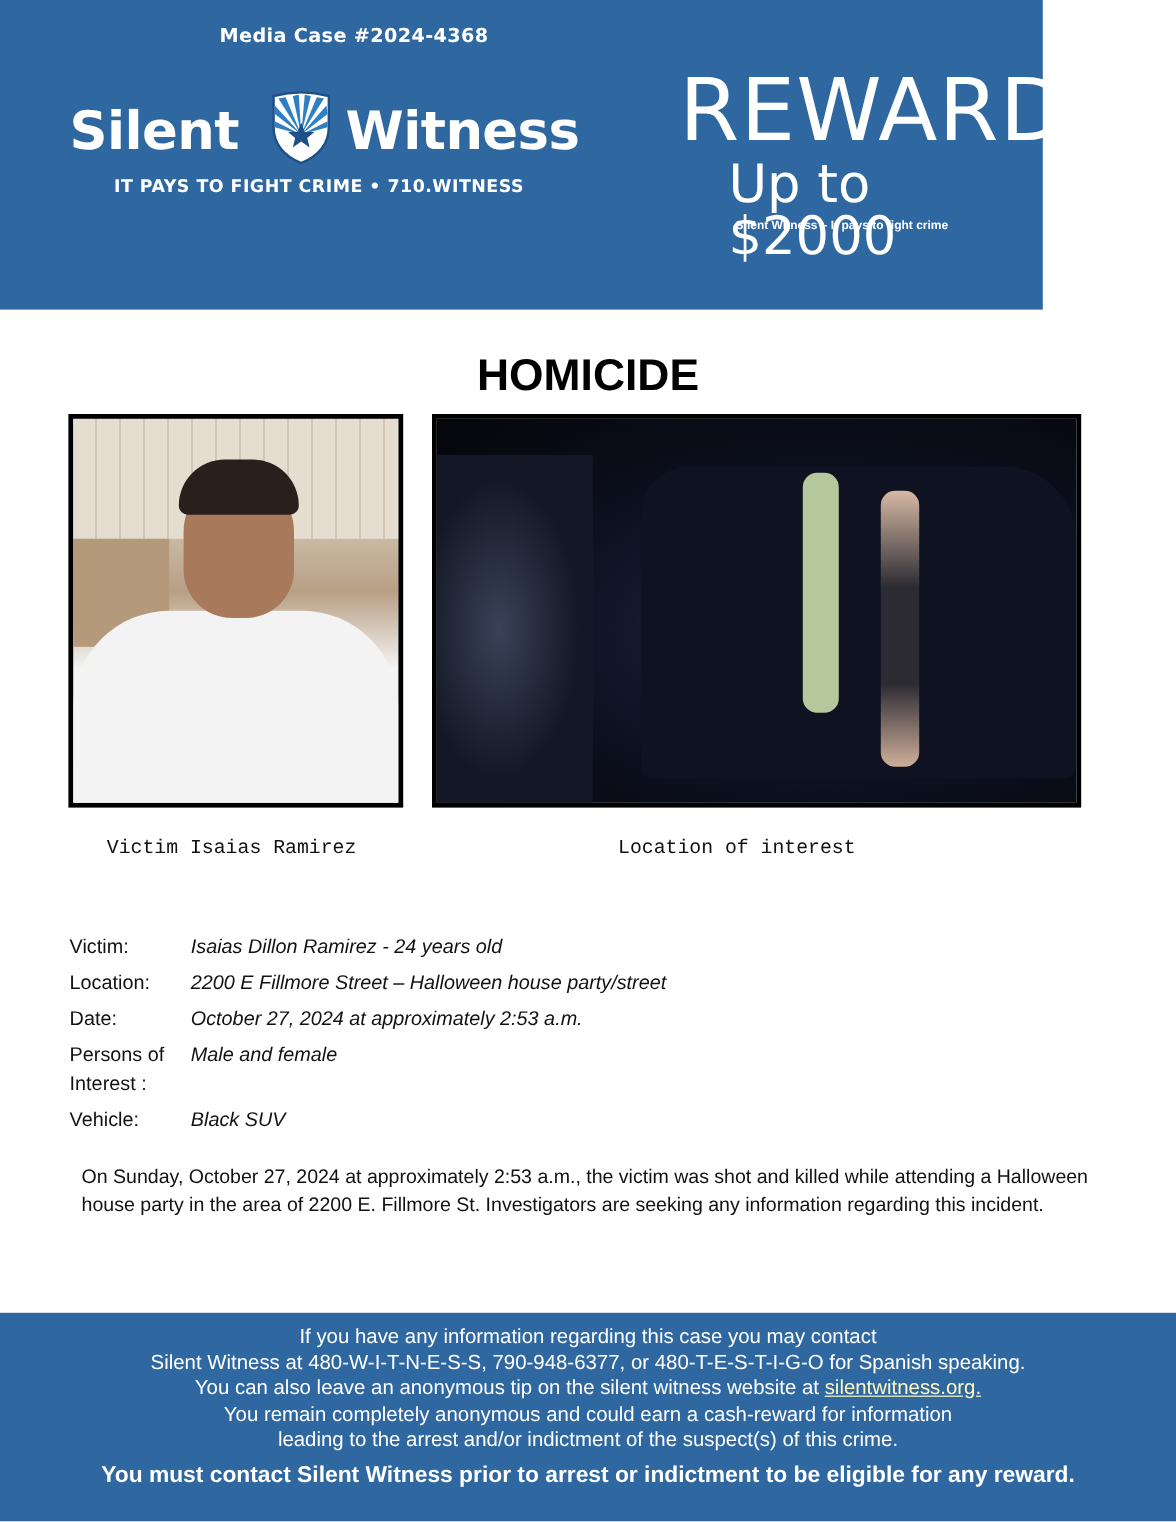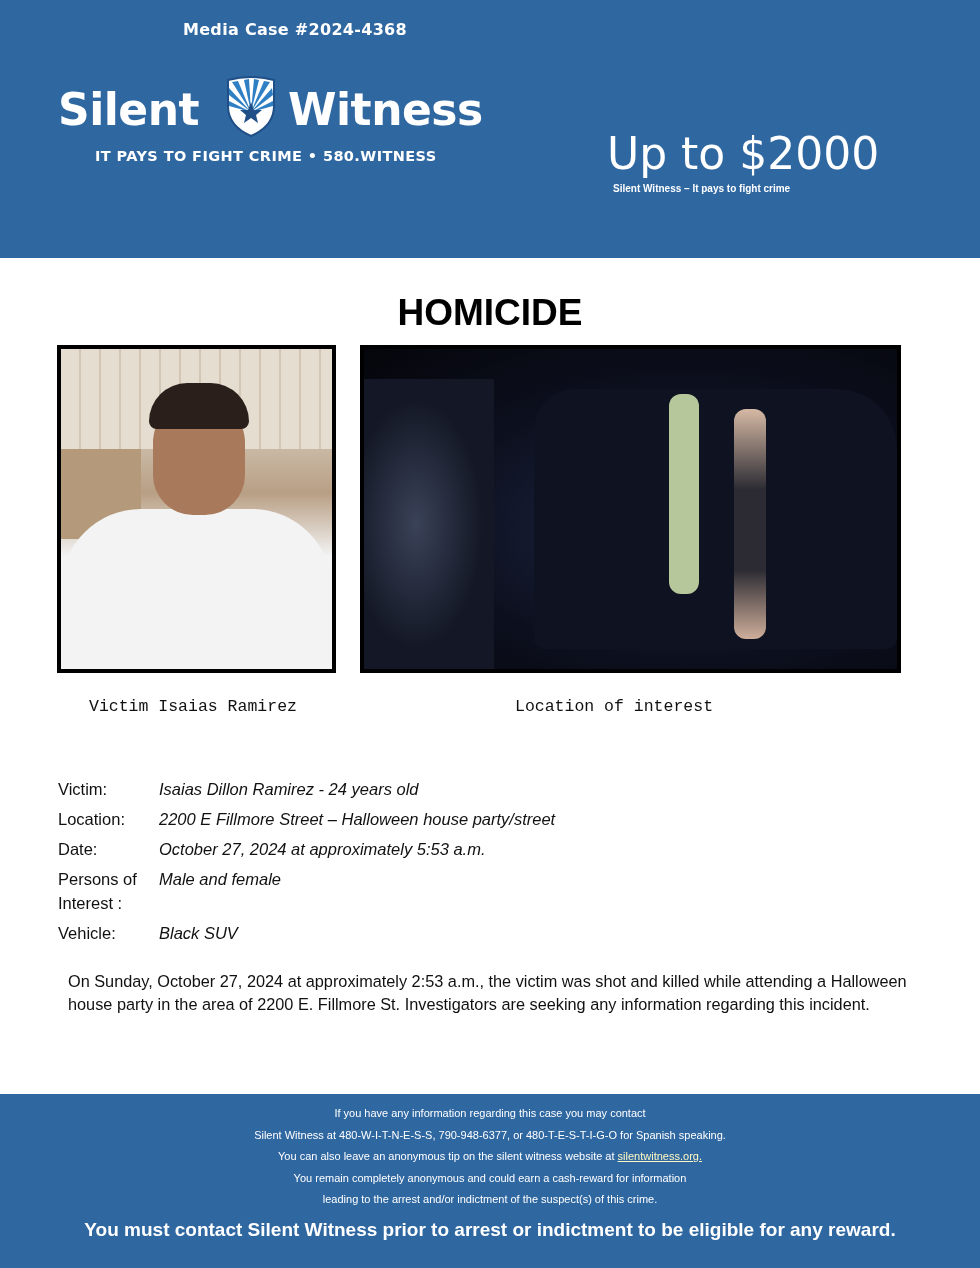--- a/index.html
+++ b/index.html
@@ -1,19 +1,19 @@
 <!DOCTYPE html>
 <html><head>
 <meta charset="utf-8">
 <style>
   * { box-sizing: border-box; margin: 0; padding: 0; }
   html, body { width: 980px; height: 1268px; background: #ffffff; overflow: hidden; }
   body { position: relative; font-family: "Liberation Sans", sans-serif; color: #111; }
 
-  .header { position: absolute; left: 0; top: 0; width: 980px; height: 258px; background: #2f67a1; }
+  .header { position: absolute; left: 0; top: 0; width: 869px; height: 258px; background: #2f67a1; }
   .case-no { position: absolute; left: 183px; top: 20px; font-family: "DejaVu Sans", sans-serif; font-weight: bold; font-size: 16px; color: #fff; letter-spacing: 0.3px; }
 
   .logo { position: absolute; left: 58px; top: 74px; width: 460px; height: 100px; }
   .logo-word { position: absolute; top: 14px; font-family: "DejaVu Sans", sans-serif; font-weight: bold; font-size: 44px; color: #fff; letter-spacing: -0.5px; line-height: 1; }
   .logo-word.left { left: 0; }
   .logo-word.right { left: 230px; }
   .shield { position: absolute; left: 166px; top: 2px; width: 54px; height: 62px; }
   .tagline { position: absolute; left: 37px; top: 74px; font-family: "DejaVu Sans", sans-serif; font-weight: bold; font-size: 14.5px; color: #fff; letter-spacing: 0.4px; white-space: nowrap; }
 
   .reward { position: absolute; left: 566px; top: 56px; font-family: "DejaVu Sans", sans-serif; font-size: 72px; color: #fff; font-weight: normal; letter-spacing: 1px; line-height: 1; }
@@ -41,21 +41,21 @@
 
   .details { position: absolute; left: 58px; top: 777px; width: 860px; }
   .row { position: relative; font-family: "Liberation Sans", sans-serif; font-size: 16.5px; line-height: 24px; margin-bottom: 6px; }
   .row .lbl { position: absolute; left: 0; width: 96px; font-weight: normal; }
   .row .val { margin-left: 101px; display: block; font-style: italic; }
   .row.tall { height: 48px; }
 
   .narrative { position: absolute; left: 68px; top: 970px; width: 870px; font-family: "Liberation Sans", sans-serif; font-size: 16.3px; line-height: 23px; color: #111; }
 
   .footer { position: absolute; left: 0; top: 1094px; width: 980px; height: 174px; background: #2f67a1; color: #fff; text-align: center; }
-  .footer .line { font-family: "Liberation Sans", sans-serif; font-size: 11px; line-height: 21.5px; }
+  .footer .line { font-family: "Liberation Sans", sans-serif; font-size: 17px; line-height: 21.5px; }
   .footer .lines { padding-top: 9px; }
   .footer a { color: #fef9c3; text-decoration: underline; }
   .footer .must { font-family: "Liberation Sans", sans-serif; font-weight: bold; font-size: 19px; margin-top: 8px; }
 </style>
 </head>
 <body>
 
 <div class="header">
   <div class="case-no">Media Case #2024-4368</div>
 
@@ -69,23 +69,24 @@
         <path d="M27 36 L30 3 L35 4 Z"></path>
         <path d="M27 36 L40 5 L46 6 Z"></path>
         <path d="M27 36 L48 12 L49 19 Z"></path>
         <path d="M27 36 L5 12 L5 19 Z"></path>
         <path d="M27 36 L49 25 L49 30 Z"></path>
         <path d="M27 36 L5 25 L5 30 Z"></path>
       </g>
       <polygon points="27,26 30,34 38,34 32,39 34,47 27,42 20,47 22,39 16,34 24,34" fill="#1f4f86"></polygon>
     </svg>
     <span class="logo-word right">Witness</span>
-    <div class="tagline">IT PAYS TO FIGHT CRIME  •  580.WITNESS</div>
+    <div class="tagline">IT PAYS TO FIGHT CRIME  •  710.WITNESS</div>
   </div>
 
+  <div class="reward">REWARD</div>
   <div class="upto">Up to $2000</div>
   <div class="reward-sub">Silent Witness – It pays to fight crime</div>
 </div>
 
 <div class="title">HOMICIDE</div>
 
 <div class="photo victim">
   <div class="blind"></div>
   <div class="couch"></div>
   <div class="shirt"></div>
@@ -107,21 +108,21 @@
   <div class="row">
     <span class="lbl">Victim:</span>
     <span class="val">Isaias Dillon Ramirez - 24 years old</span>
   </div>
   <div class="row">
     <span class="lbl">Location:</span>
     <span class="val">2200 E Fillmore Street – Halloween house party/street</span>
   </div>
   <div class="row">
     <span class="lbl">Date:</span>
-    <span class="val">October 27, 2024 at approximately 5:53 a.m.</span>
+    <span class="val">October 27, 2024 at approximately 2:53 a.m.</span>
   </div>
   <div class="row tall">
     <span class="lbl">Persons of Interest :</span>
     <span class="val">Male and female</span>
   </div>
   <div class="row">
     <span class="lbl">Vehicle:</span>
     <span class="val">Black SUV</span>
   </div>
 </div>

